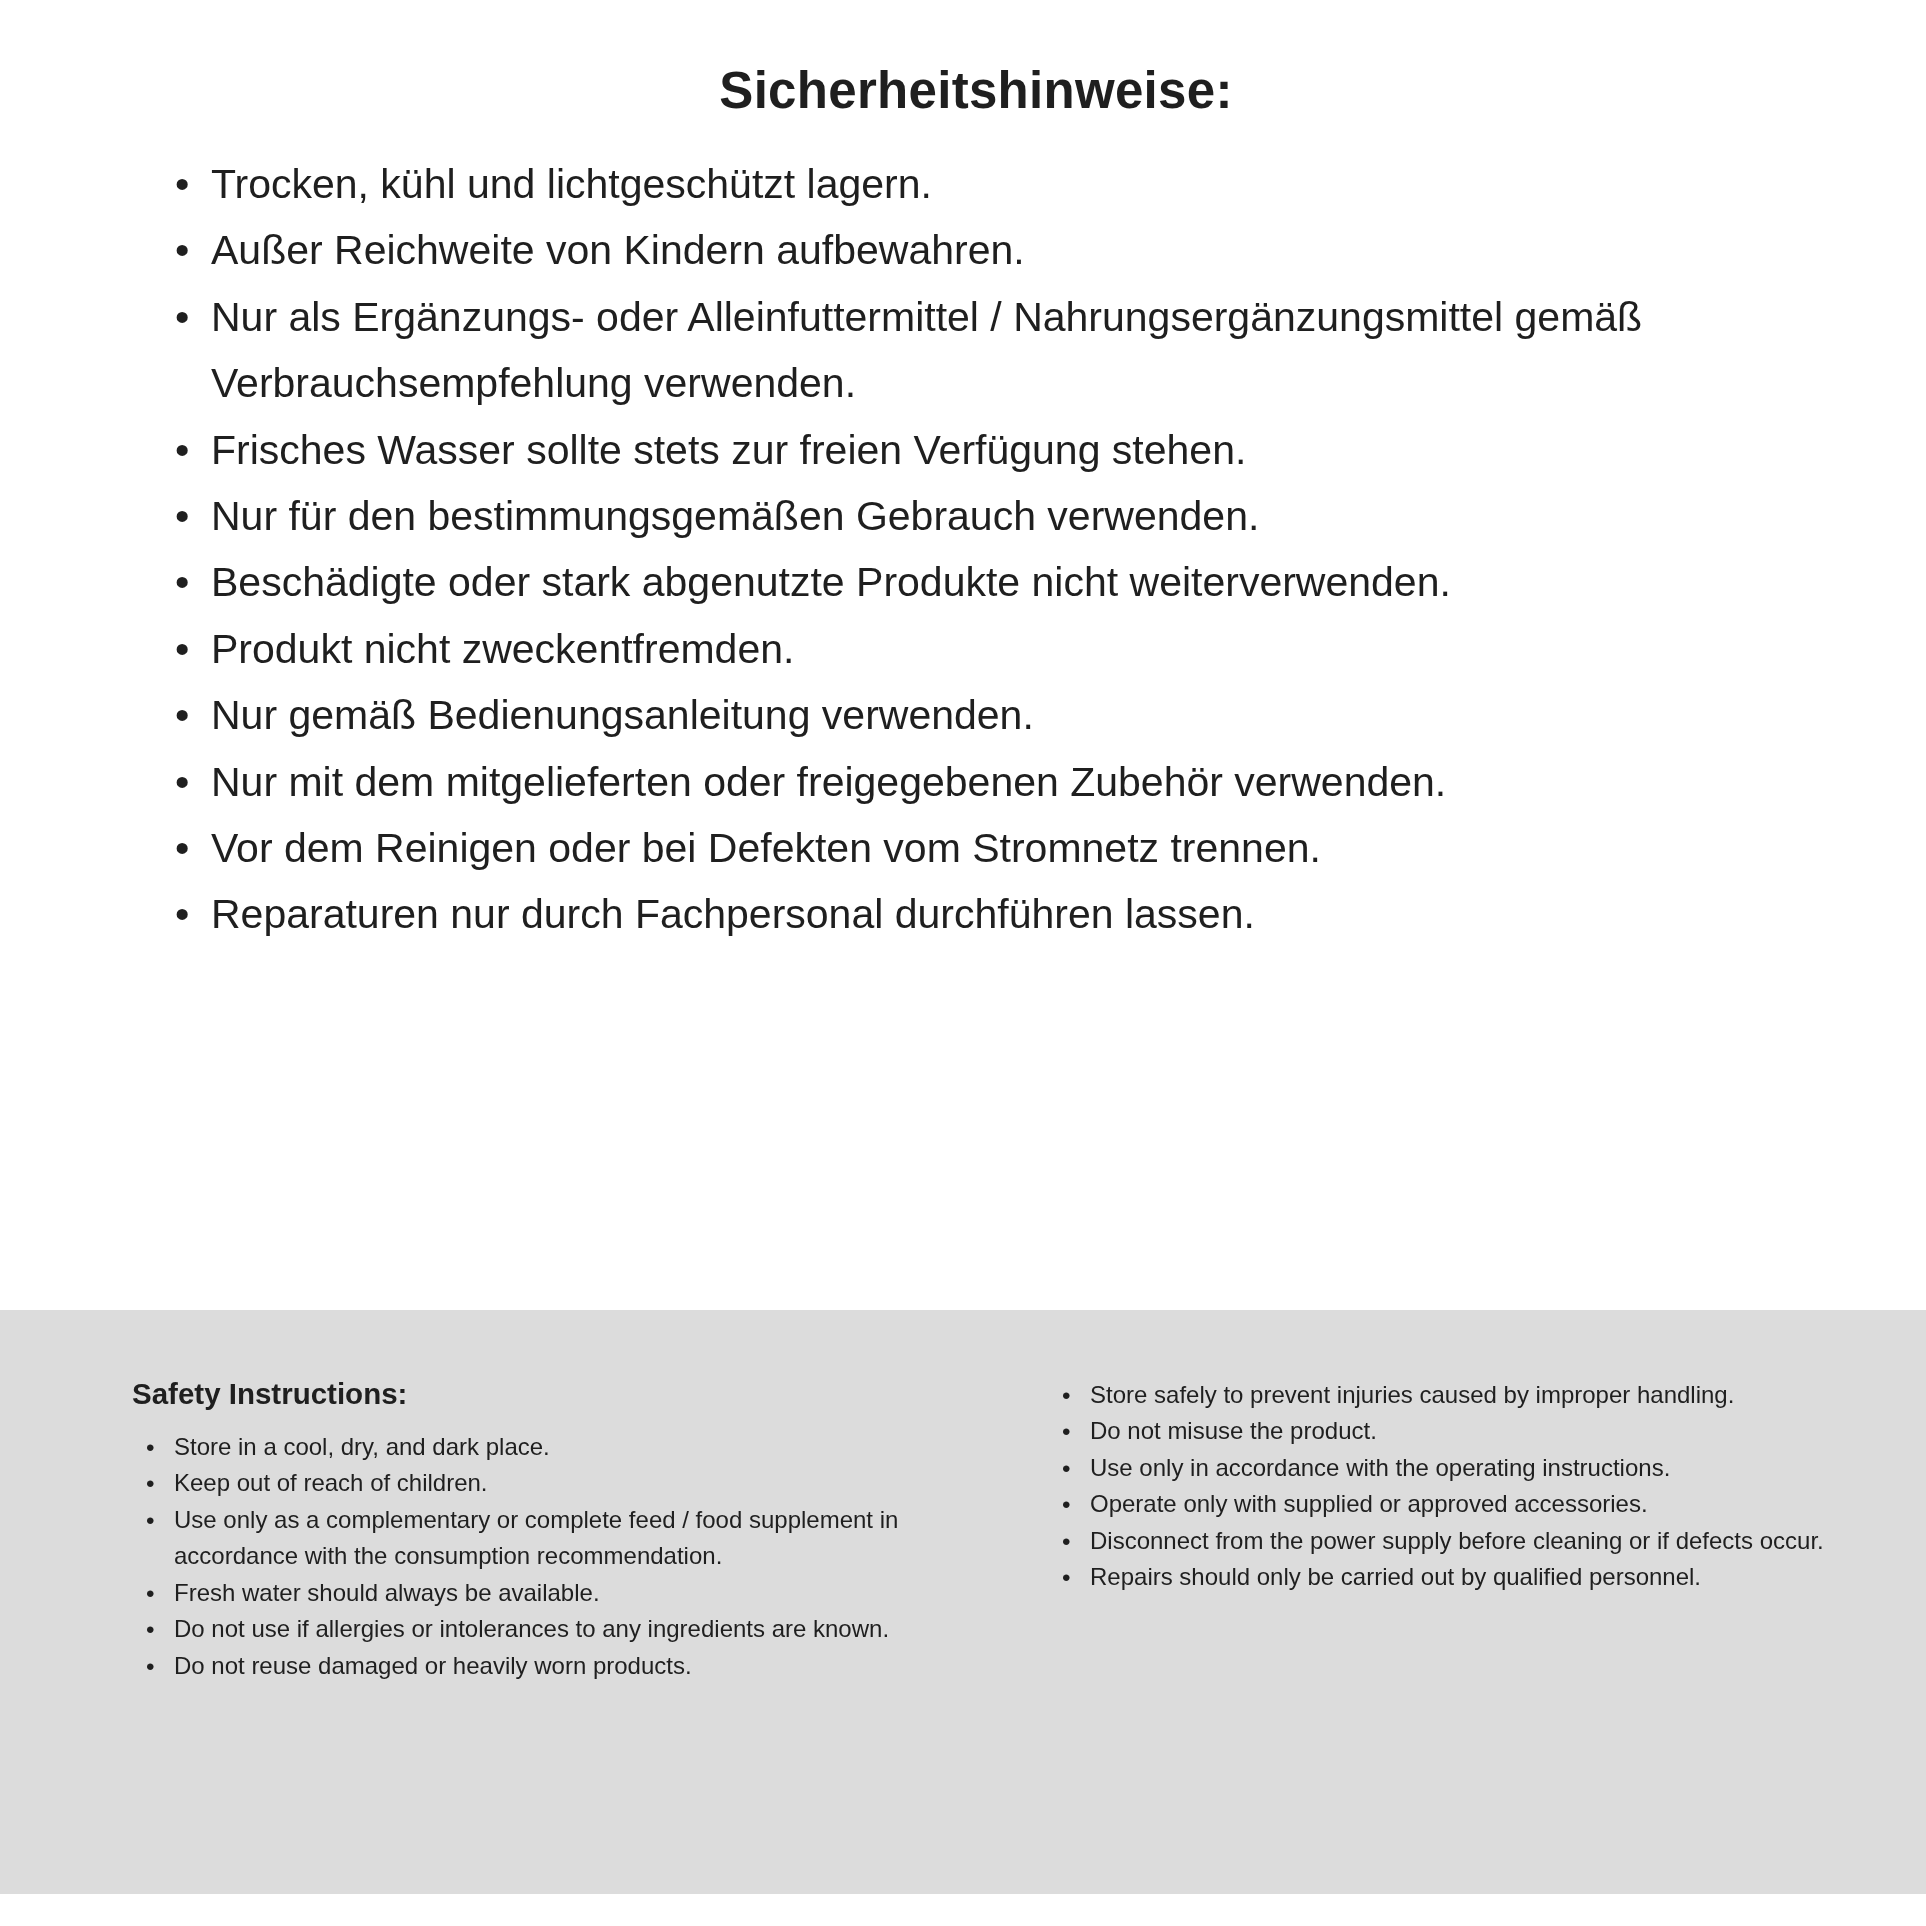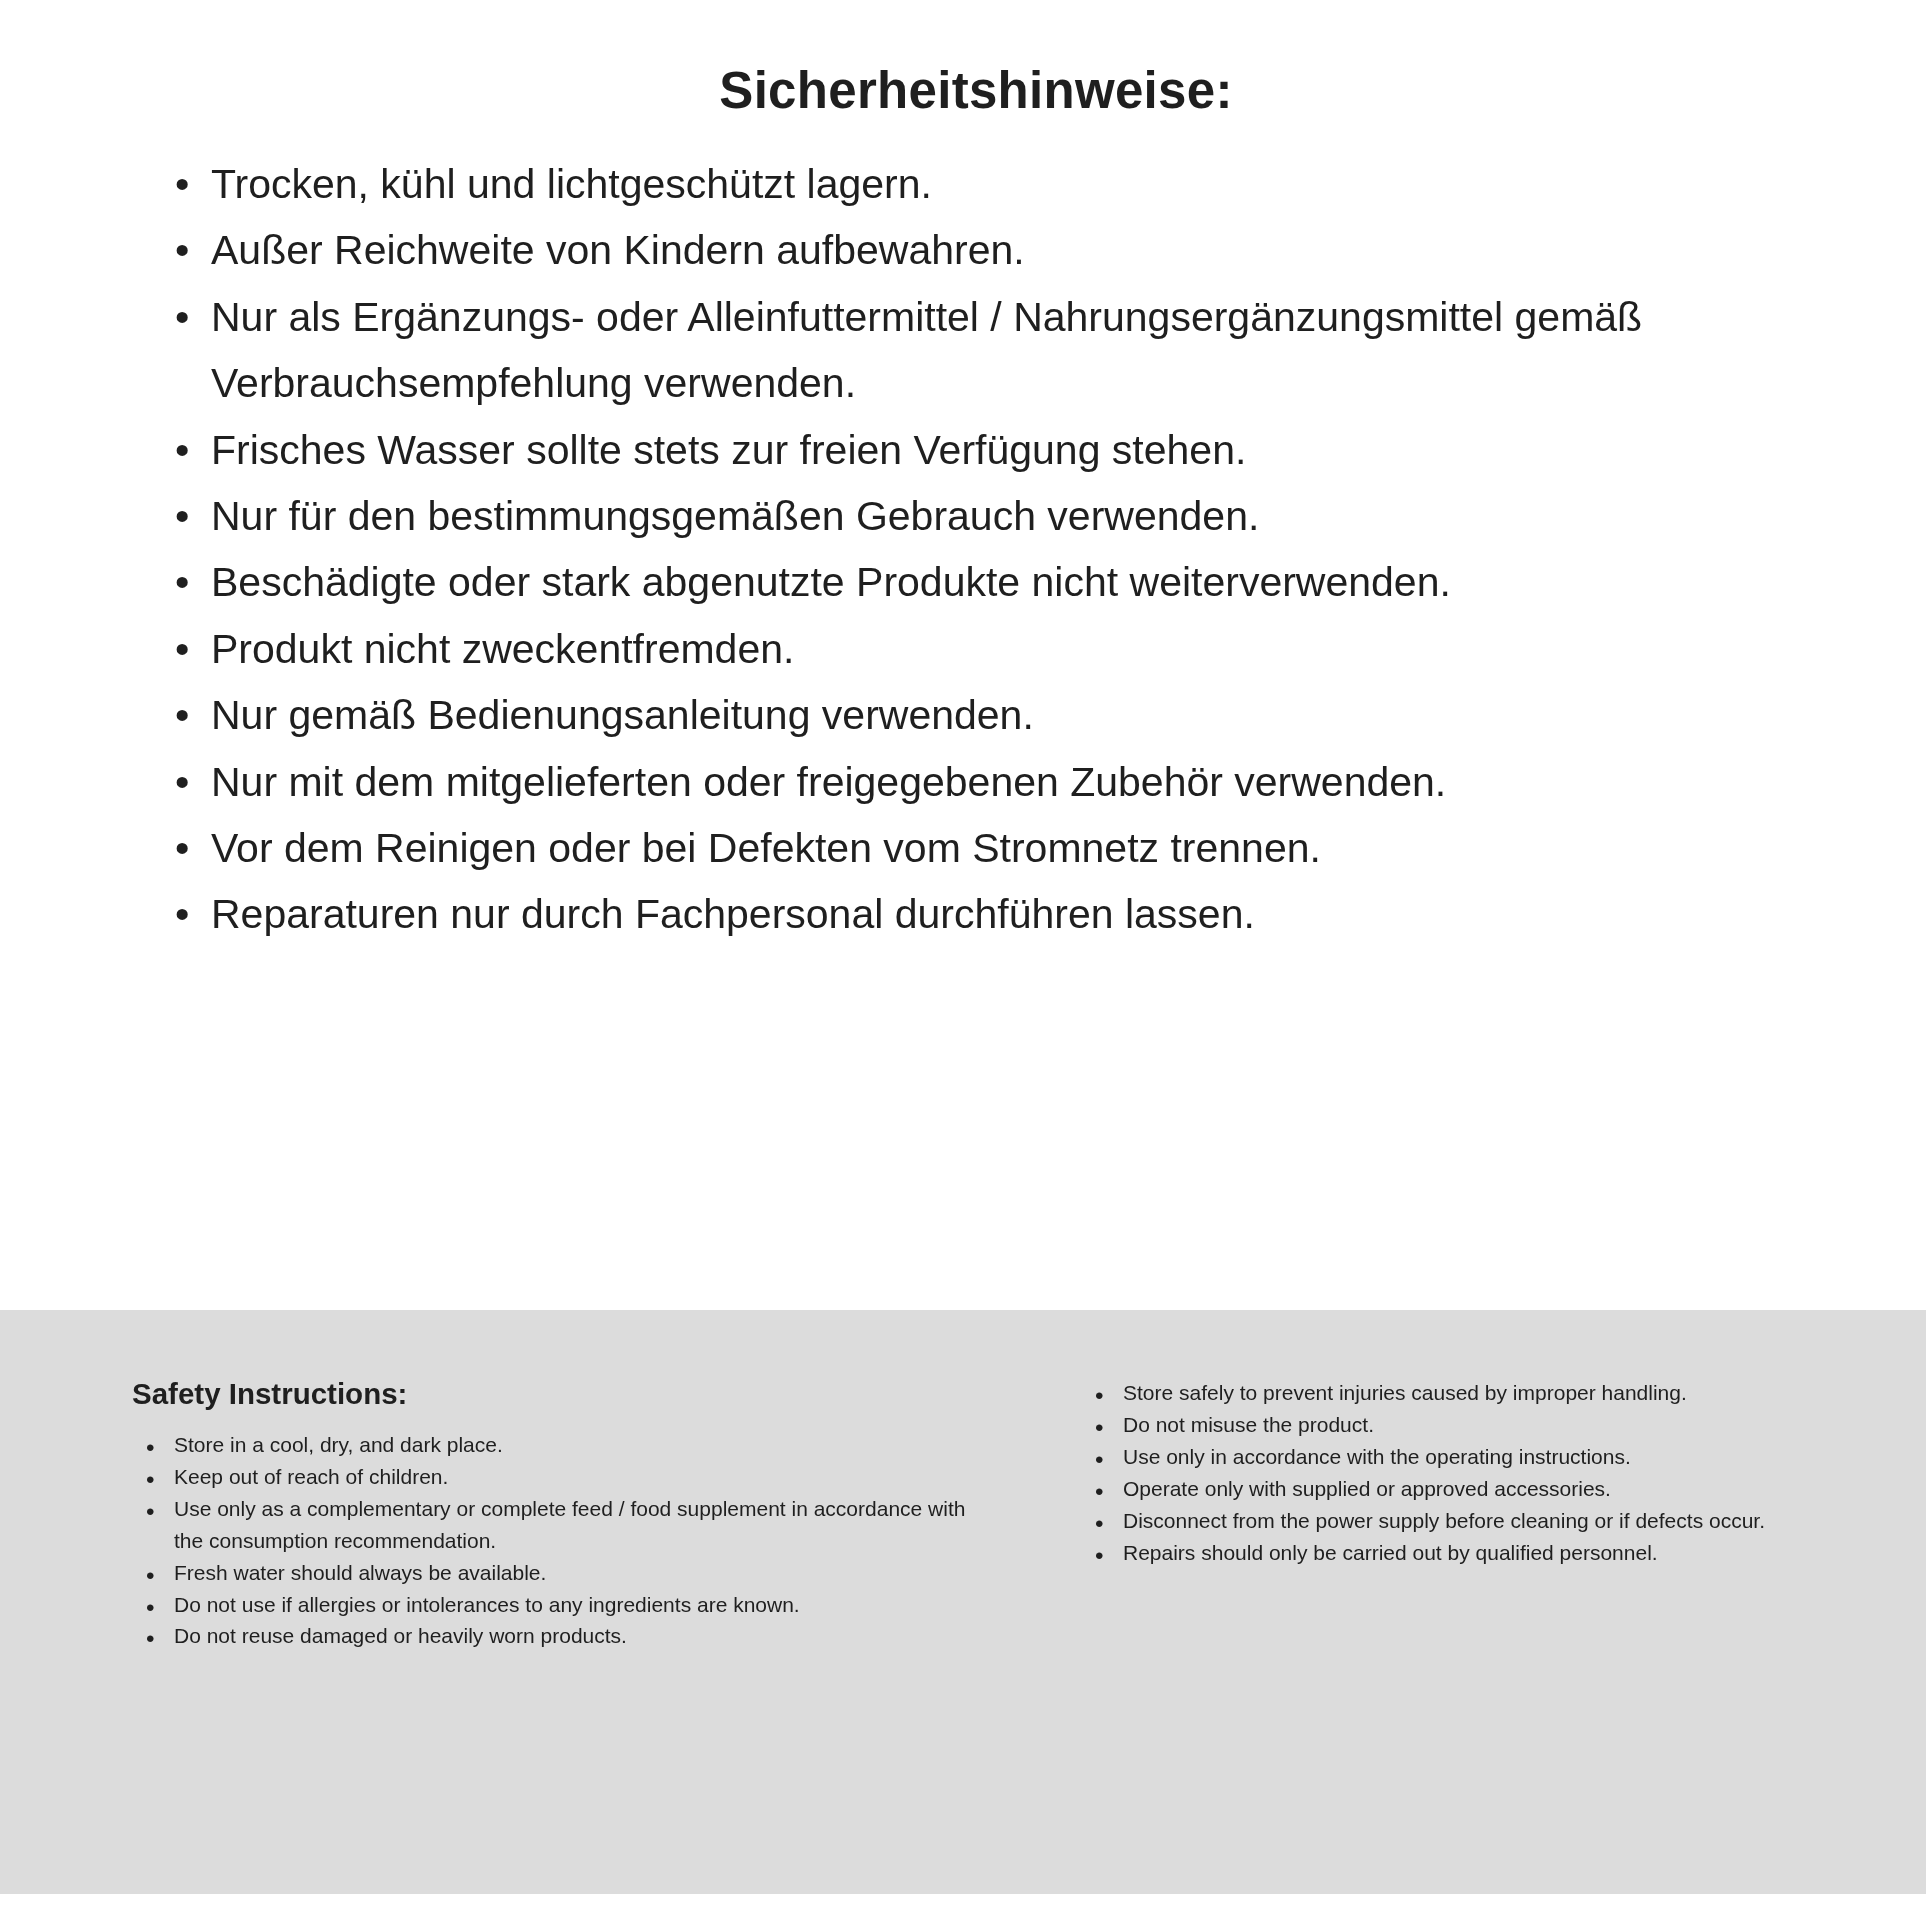--- a/index.html
+++ b/index.html
@@ -49,35 +49,35 @@
     left: 0;
     top: 0;
   }
 
   
   .section-english {
     background: #dcdcdc;
     height: 584px;
     padding: 67px 96px 0 132px;
     display: flex;
-    gap: 109px;
+    gap: 76px;
   }
   .col-left  { width: 854px; flex: 0 0 auto; }
   .col-right { flex: 1 1 auto; padding-top: 0; }
 
   .english-title {
     font-size: 29.5px;
     font-weight: 700;
     margin: 0 0 18px 0;
   }
   .english-list {
     list-style: none;
     margin: 0;
     padding: 0 0 0 14px;
-    font-size: 21px;
+    font-size: 24px;
     line-height: 1.52;
   }
   .english-list li {
     position: relative;
     padding-left: 28px;
     margin: 0;
   }
   .english-list li::before {
     content: "\2022";
     position: absolute;

